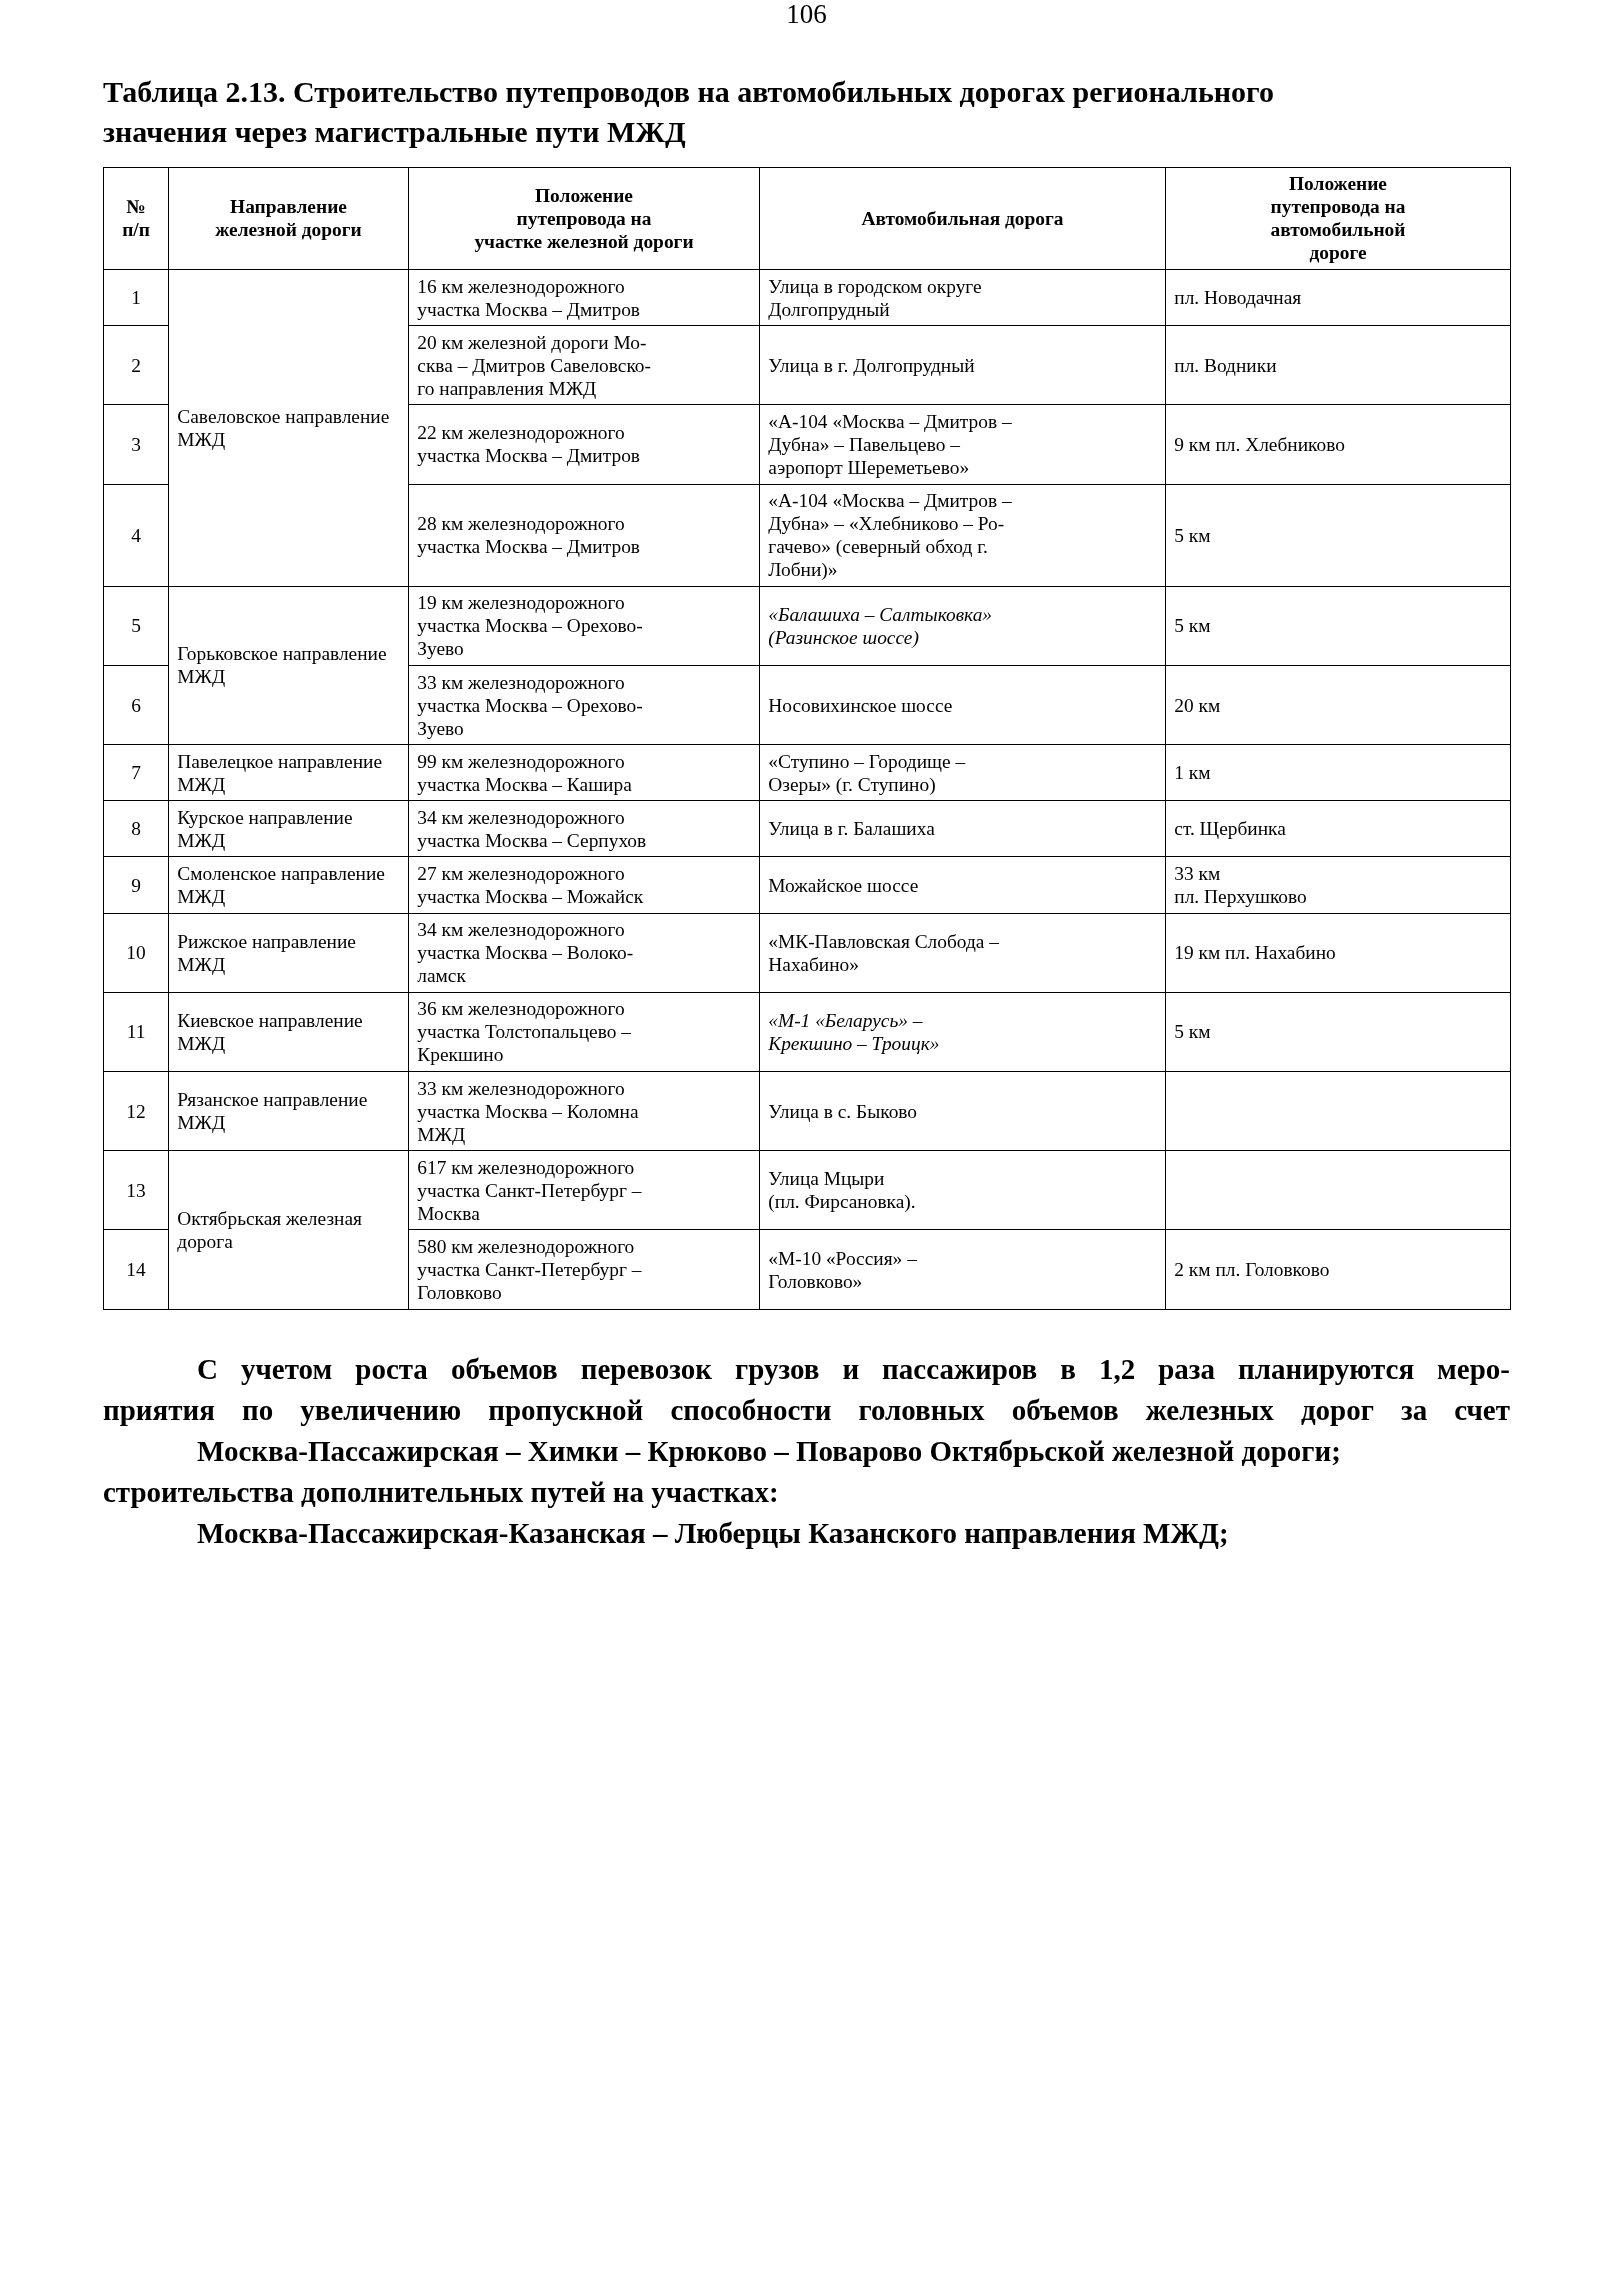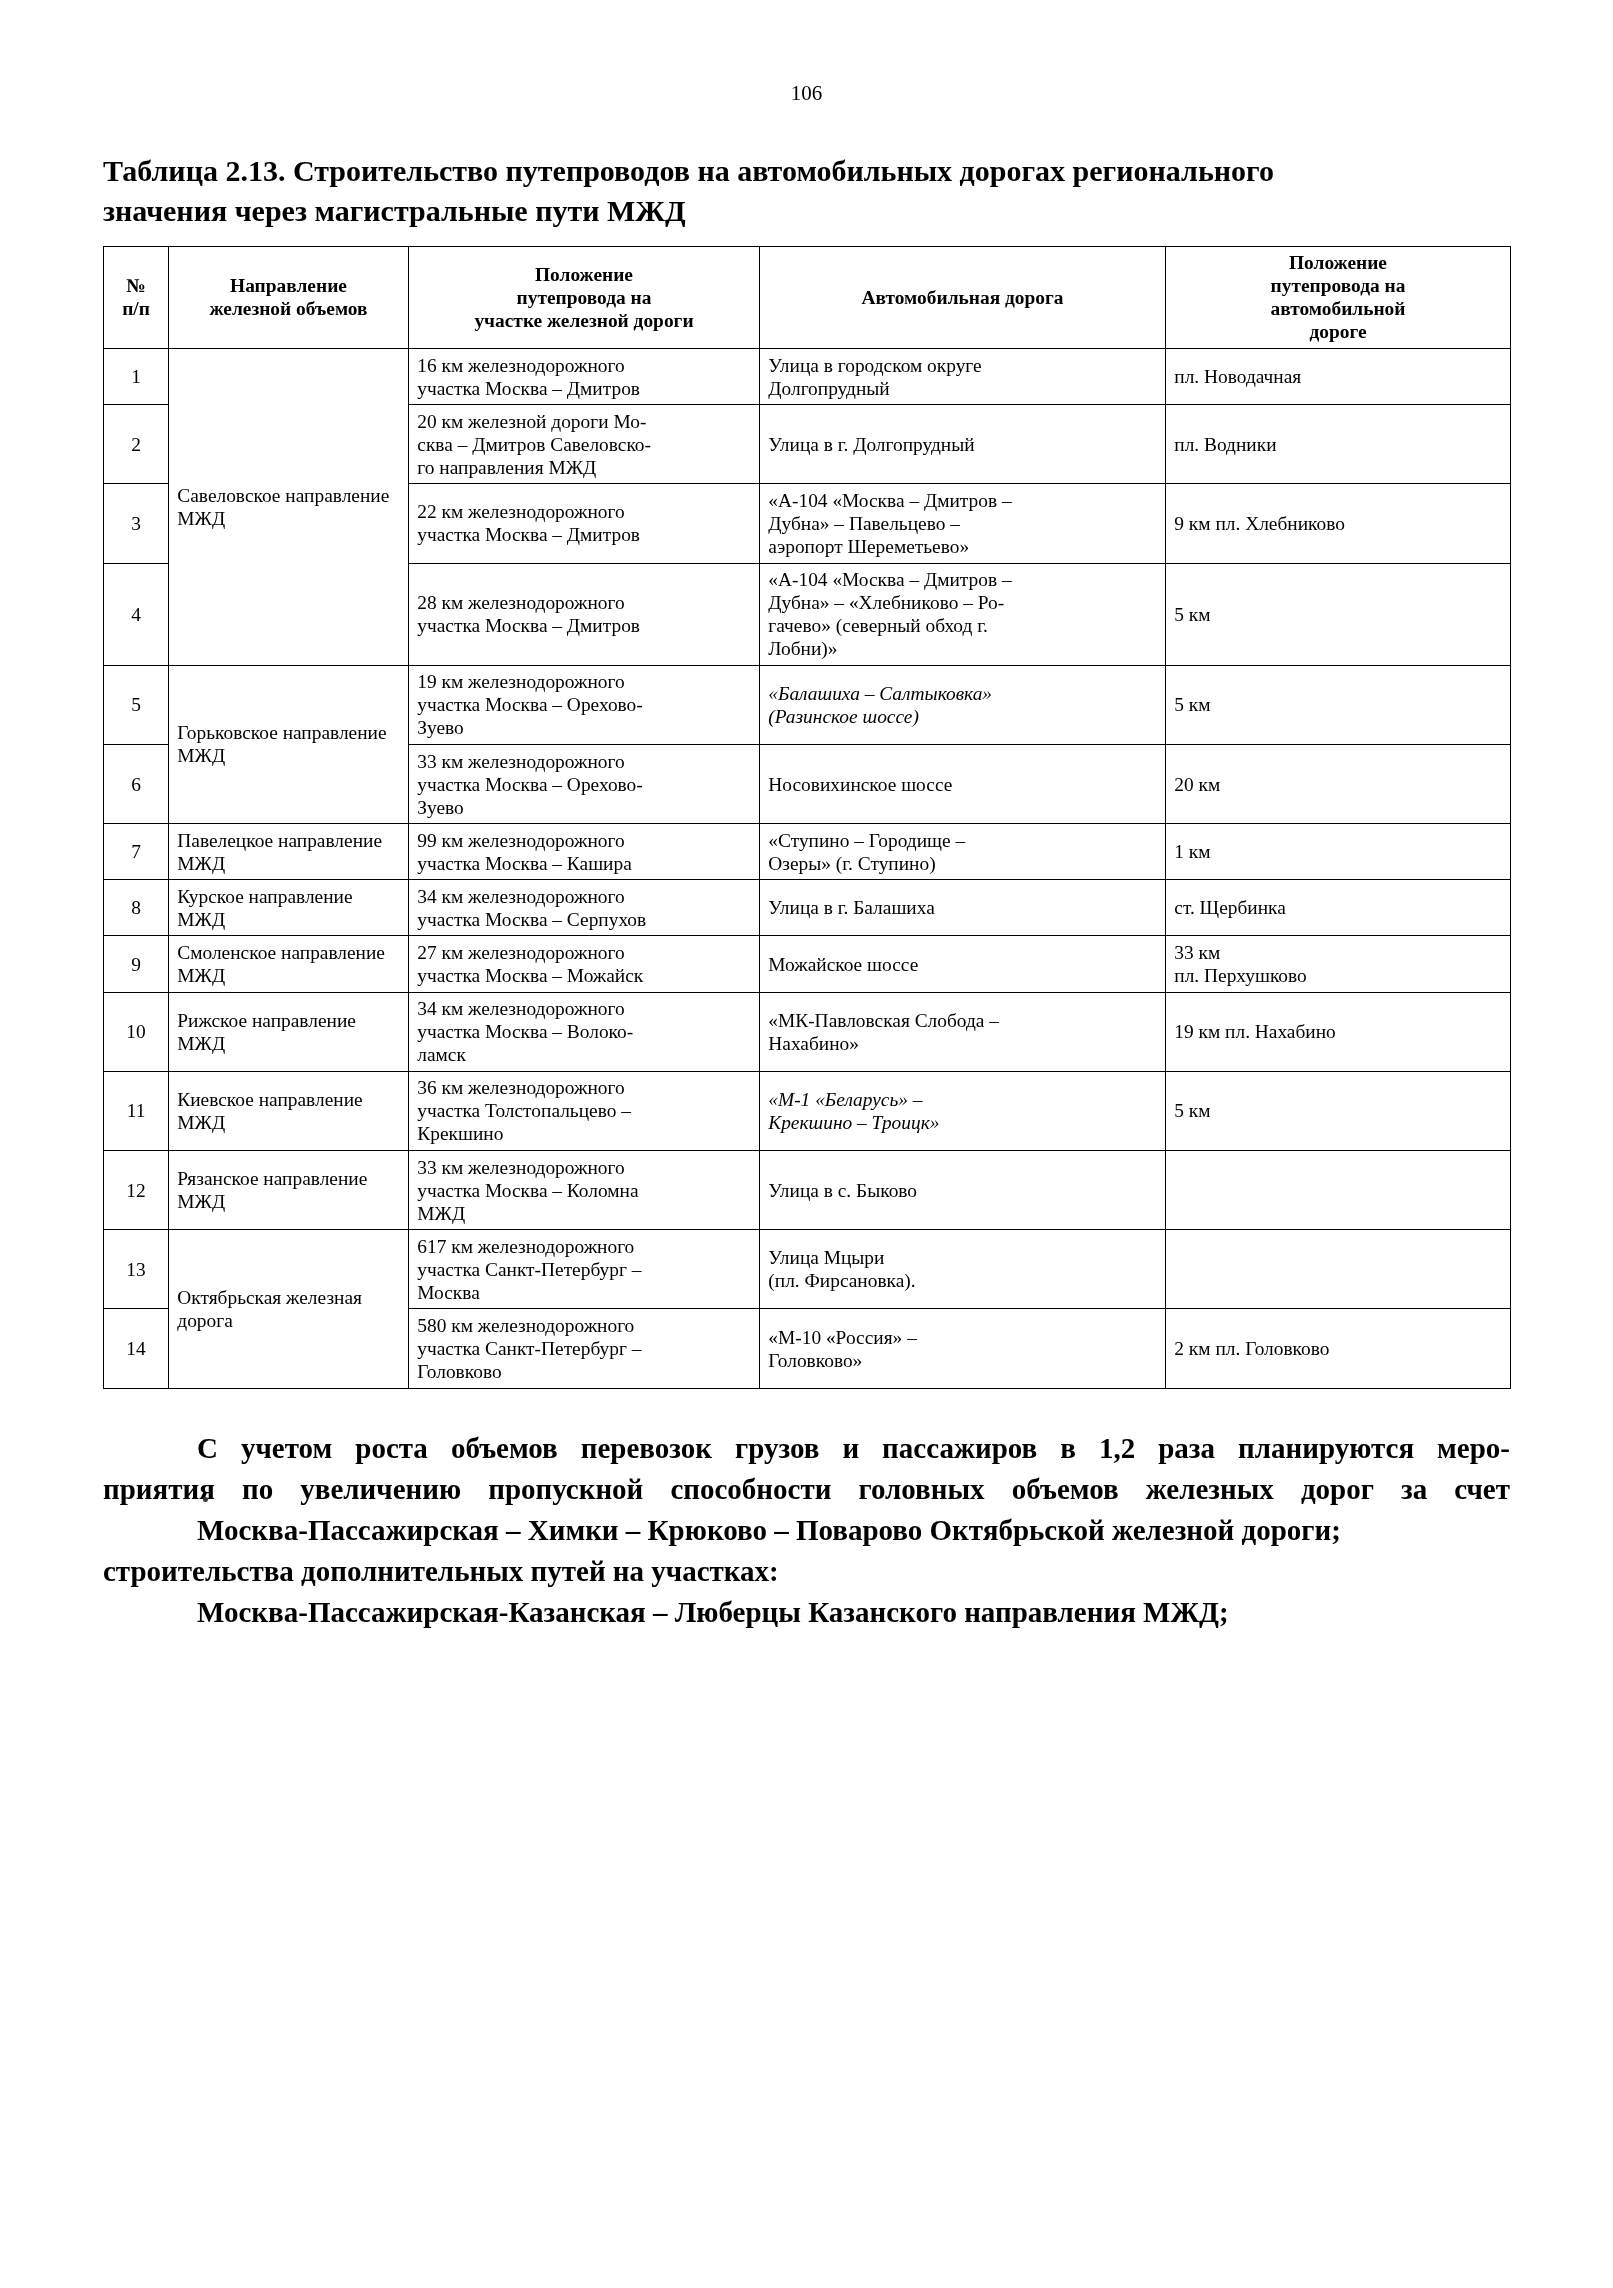--- a/index.html
+++ b/index.html
@@ -15,23 +15,22 @@
     position: relative;
     overflow: hidden;
   }
   .content {
     position: absolute;
     left: 103px;
     top: 0;
     width: 1407px;
   }
   .page-num {
-    padding-top: 79px;
     text-align: center;
-    font-size: 21px;
+    font-size: 27px;
     line-height: 28px;
   }
   .title {
     margin-top: 44px;
     font-size: 30px;
     line-height: 40px;
     font-weight: 700;
   }
   table.doc-table {
     margin-top: 14.8px;
@@ -93,21 +92,21 @@
       <col style="width:240px">
       <col style="width:351px">
       <col style="width:406px">
       <col style="width:345px">
     </colgroup>
     <thead>
       <tr>
         <th>№
 п/п</th>
         <th>Направление
-железной объемов</th>
+железной дороги</th>
         <th>Положение
 путепровода на
 участке железной дороги</th>
         <th>Автомобильная дорога</th>
         <th>Положение
 путепровода на
 автомобильной
 дороге</th>
       </tr>
     </thead>

